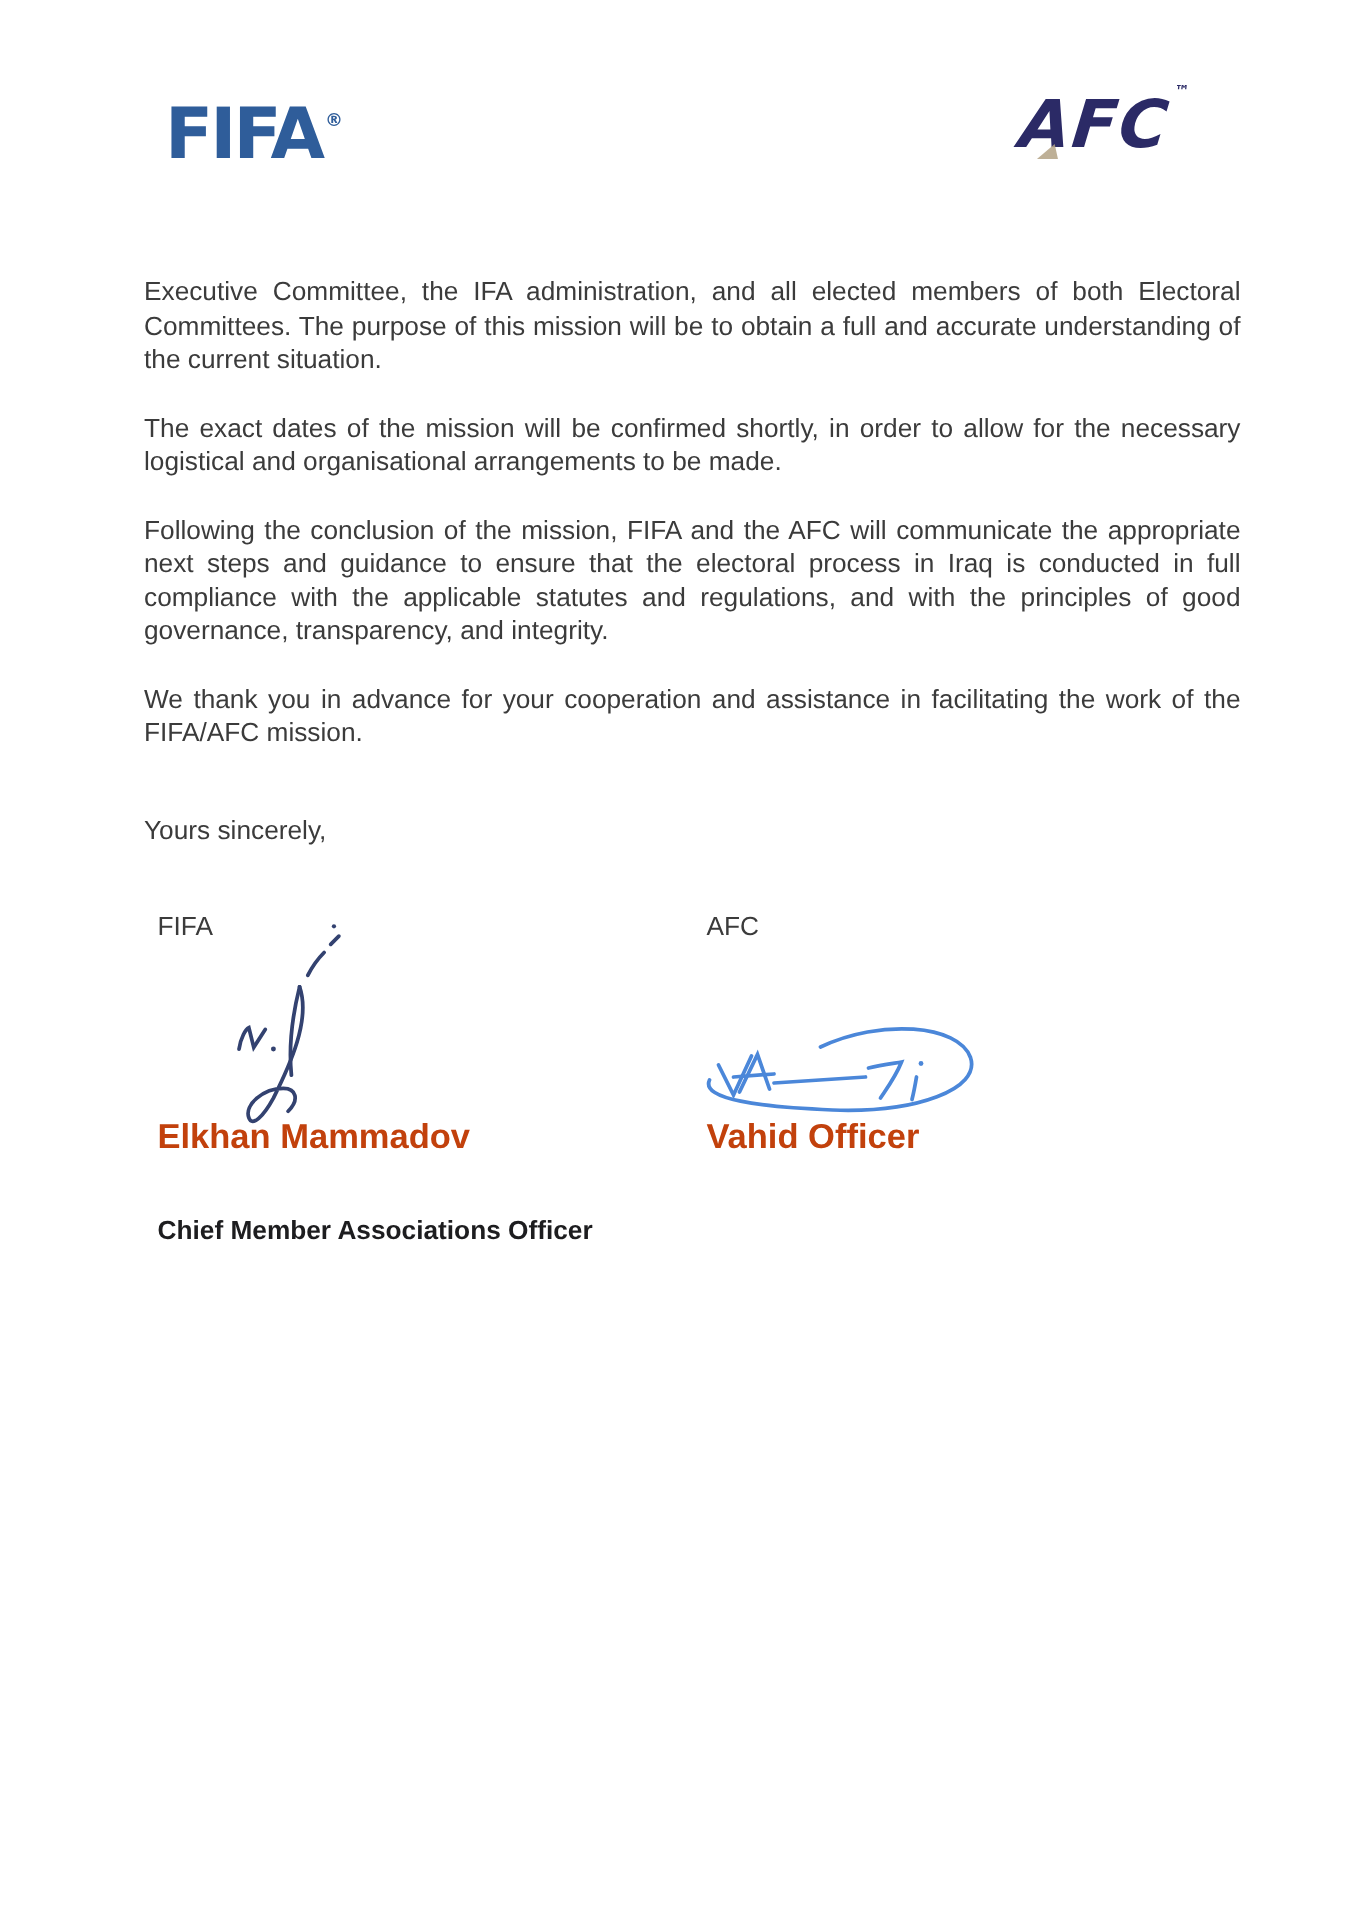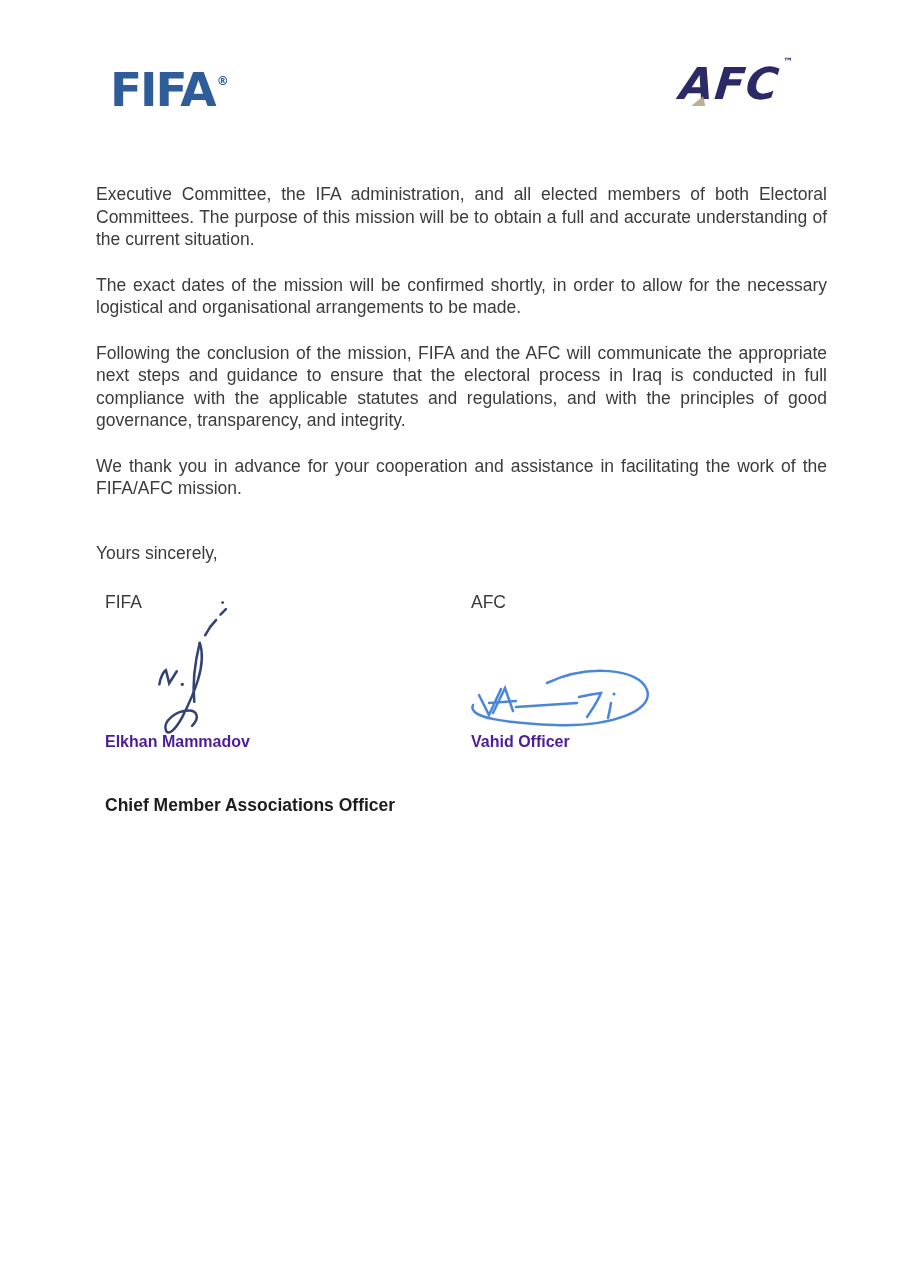--- a/index.html
+++ b/index.html
@@ -51,31 +51,31 @@
   .letter-column {
     position:absolute; left:96px; top:183px; width:731px;
     color:#3b3b3b;
     font-size:17.5px;
     line-height:22.5px;
   }
   .letter-column p.body-par {
     text-align:justify;
     margin-bottom:23px;
   }
-  .closing { margin-top:42px; margin-bottom:27px; text-align:left; }
+  .closing { margin-top:42px; margin-bottom:42px; text-align:left; }
   
   .sig-row { display:flex; }
   .sig-col-left  { width:375px; padding-left:9px; }
   .sig-col-right { width:320px; }
   .org-label { font-size:17.5px; color:#3b3b3b; line-height:22px; }
   .sig-area-left  { height:118px; position:relative; }
   .sig-area-right { height:118px; position:relative; }
   .sig-area-left  svg { position:absolute; left:38px; top:-14px; }
   .sig-area-right svg { position:absolute; left:-12px; top:48px; }
-  .sig-name  { font-weight:bold; font-size:16px; line-height:22.5px; color:#4c1d95; }
+  .sig-name  { font-weight:bold; font-size:23px; line-height:22.5px; color:#c2410c; }
   .sig-title { font-weight:bold; font-size:17.5px; line-height:22.5px; color:#1d1d1f;margin-top:40px; }
 </style>
 </head>
 <body>
 
 <div class="page">
 
   <div class="fifa-logo">
     <span>FIFA</span><sup>®</sup>
   </div>

